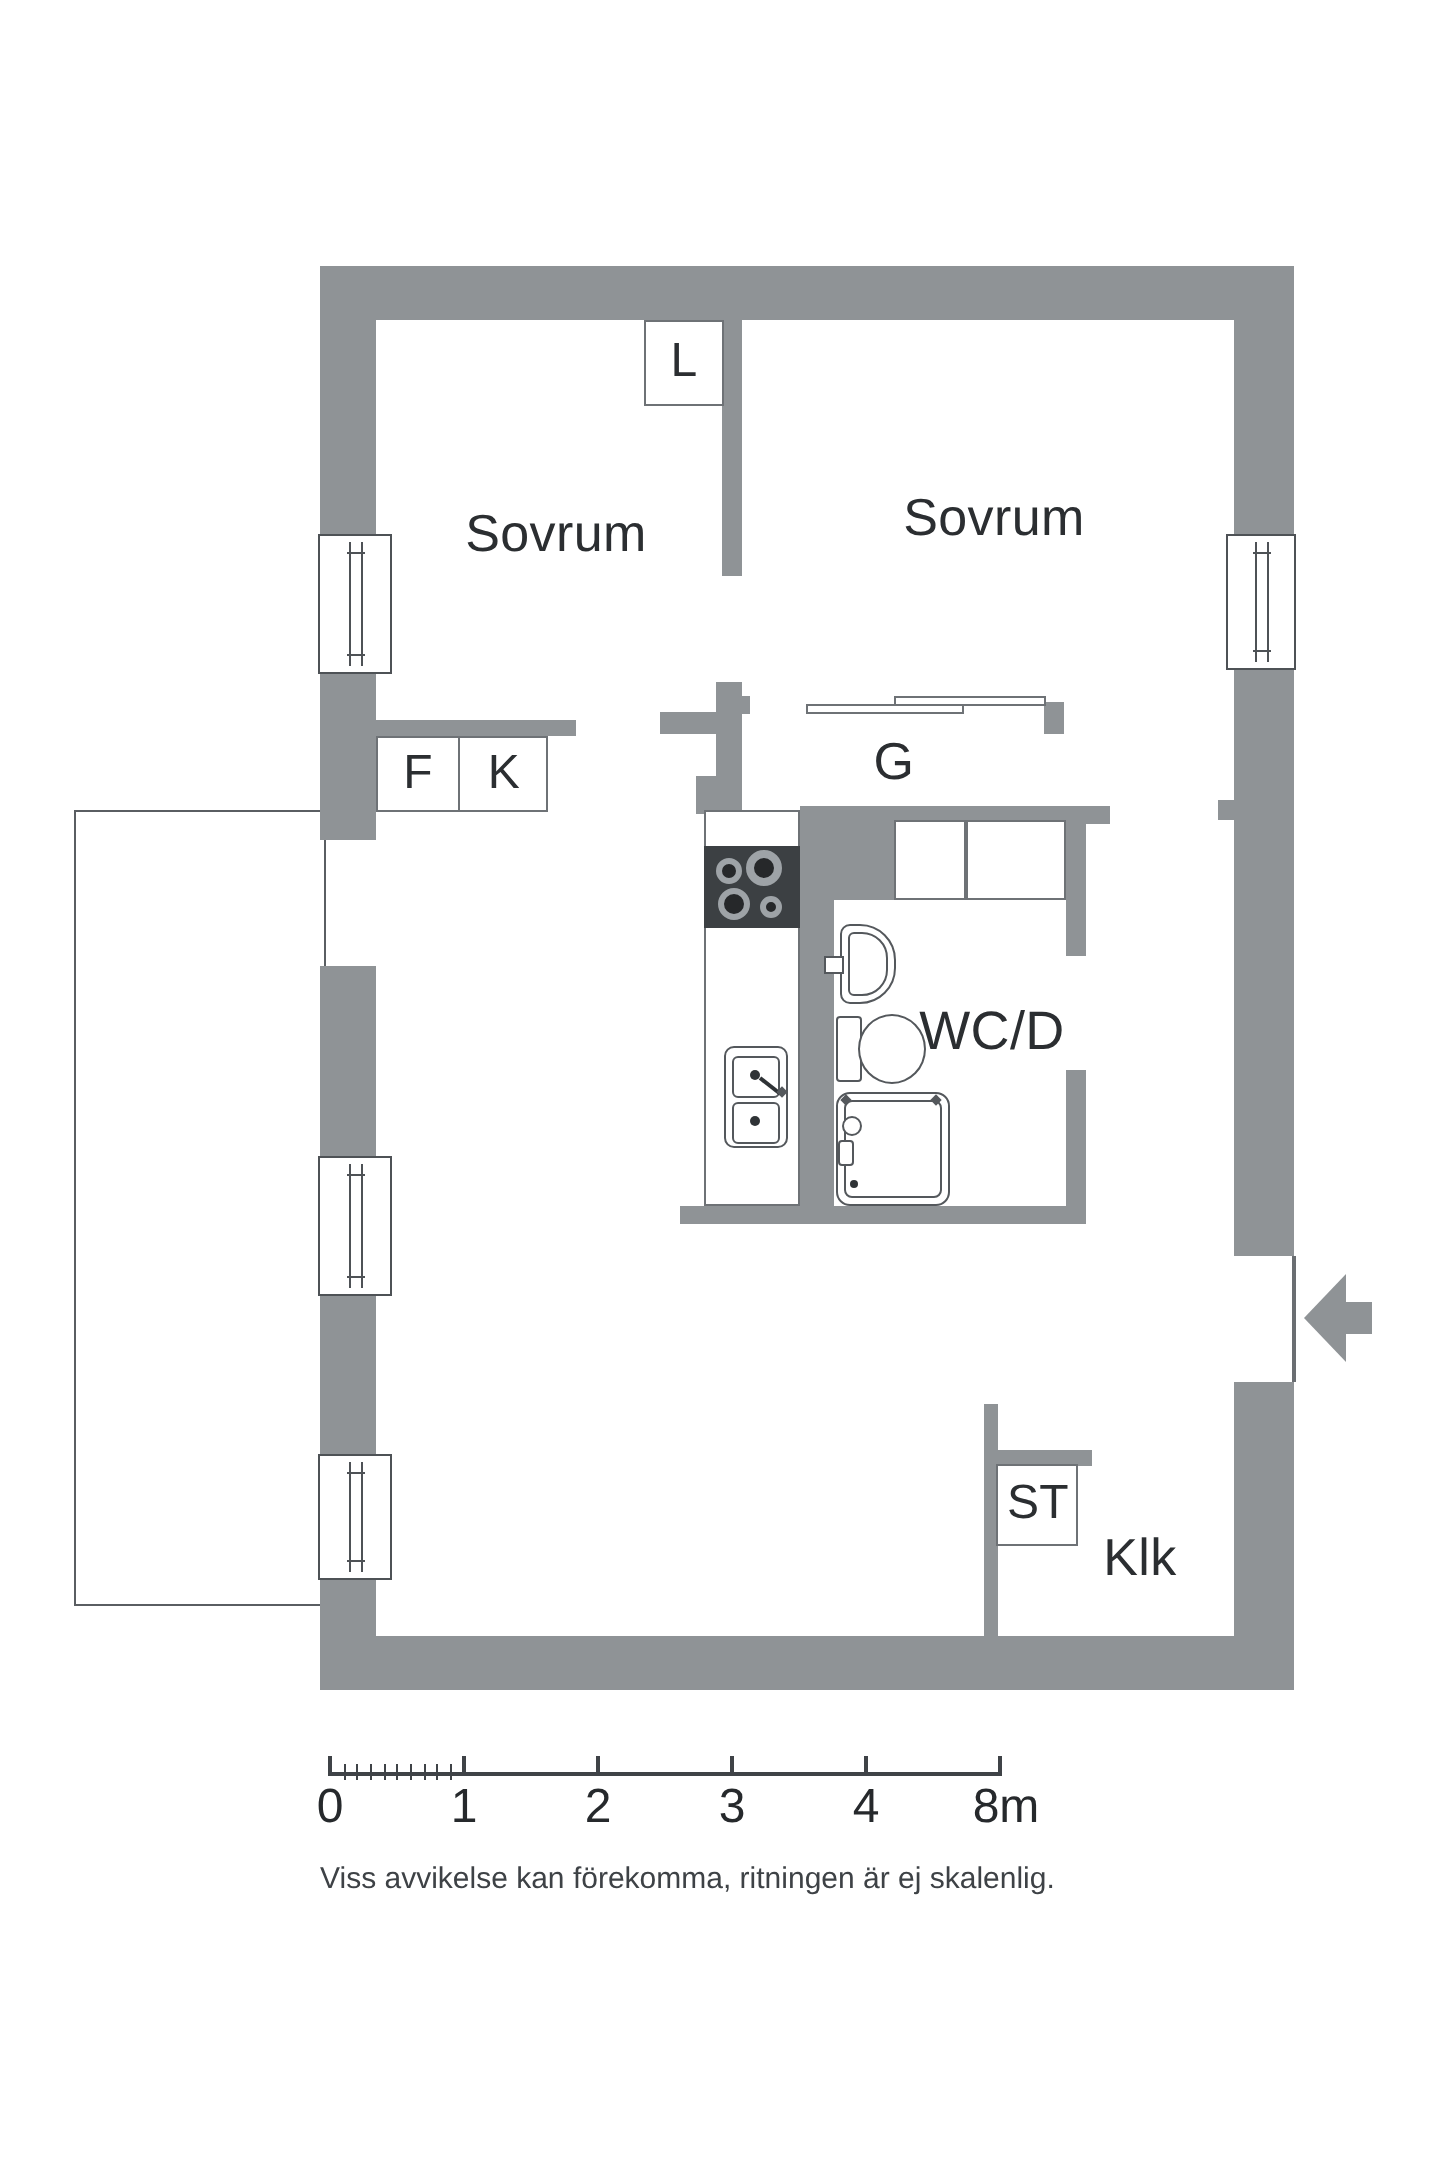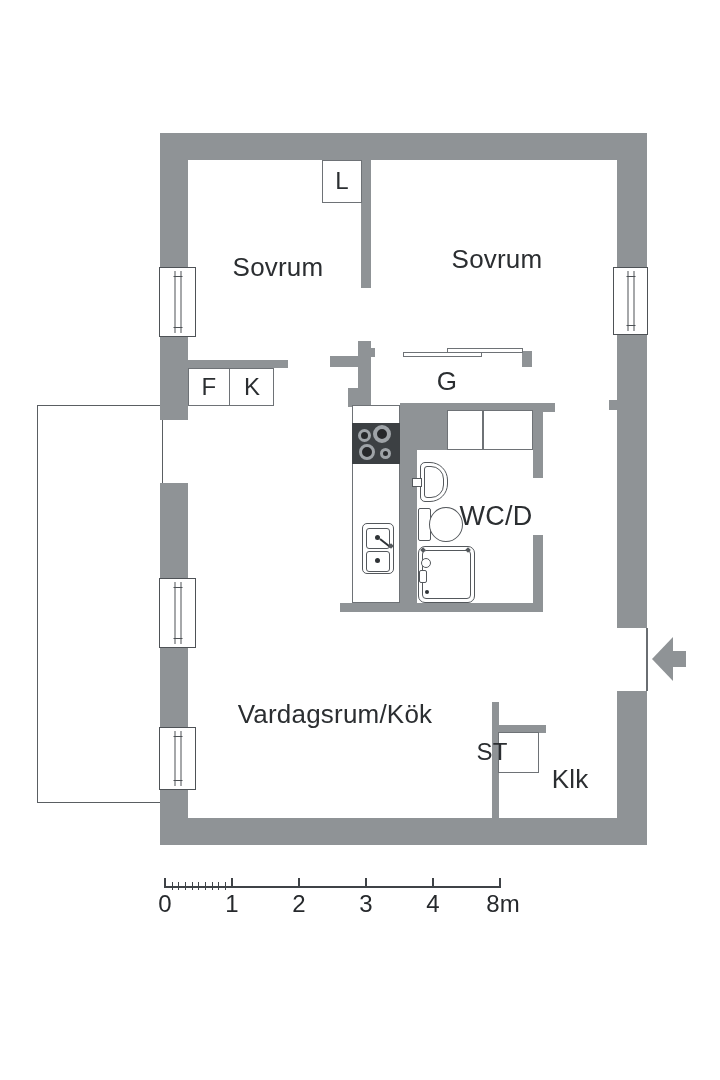--- a/index.html
+++ b/index.html
@@ -119,26 +119,25 @@
   <div class="mark" style="left:466px;top:548px;"></div>
 
   <div class="doorline"></div>
   <div class="arrow-tri"></div>
   <div class="w" style="left:673px;top:651px;width:13px;height:16px;"></div>
 
   <div class="lbl" style="left:278px;top:267px;">Sovrum</div>
   <div class="lbl" style="left:497px;top:259px;">Sovrum</div>
   <div class="lbl" style="left:447px;top:381px;">G</div>
   <div class="lbl" style="left:496px;top:516px;font-size:27px;">WC/D</div>
-  <div class="lbl" style="left:335px;top:714px;">Vardagsrum/Kök</div>
   <div class="lbl" style="left:570px;top:779px;">Klk</div>
   <div class="lbl small" style="left:342px;top:181px;">L</div>
   <div class="lbl small" style="left:209px;top:387px;">F</div>
   <div class="lbl small" style="left:252px;top:387px;">K</div>
-  <div class="lbl small" style="left:492px;top:752px;">ST</div>
+  <div class="lbl small" style="left:519px;top:752px;">ST</div>
 
   <div>
     <div class="tick" style="left:165px;top:886px;width:336px;height:2px;"></div>
     <div class="tick" style="left:164px;top:878px;width:2px;height:10px;"></div>
     <div class="tick" style="left:231px;top:878px;width:2px;height:10px;"></div>
     <div class="tick" style="left:298px;top:878px;width:2px;height:10px;"></div>
     <div class="tick" style="left:365px;top:878px;width:2px;height:10px;"></div>
     <div class="tick" style="left:432px;top:878px;width:2px;height:10px;"></div>
     <div class="tick" style="left:499px;top:878px;width:2px;height:10px;"></div>
     <div class="tick" style="left:172px;top:882px;width:1px;height:8px;"></div>
@@ -151,14 +150,15 @@
     <div class="tick" style="left:218px;top:882px;width:1px;height:8px;"></div>
     <div class="tick" style="left:225px;top:882px;width:1px;height:8px;"></div>
     <div class="scale-num" style="left:165px;top:904px;">0</div>
     <div class="scale-num" style="left:232px;top:904px;">1</div>
     <div class="scale-num" style="left:299px;top:904px;">2</div>
     <div class="scale-num" style="left:366px;top:904px;">3</div>
     <div class="scale-num" style="left:433px;top:904px;">4</div>
     <div class="scale-num" style="left:503px;top:904px;">8m</div>
   </div>
 
+  <div class="disclaimer">Viss avvikelse kan förekomma, ritningen är ej skalenlig.</div>
 
 </div>
 
 </body></html>

